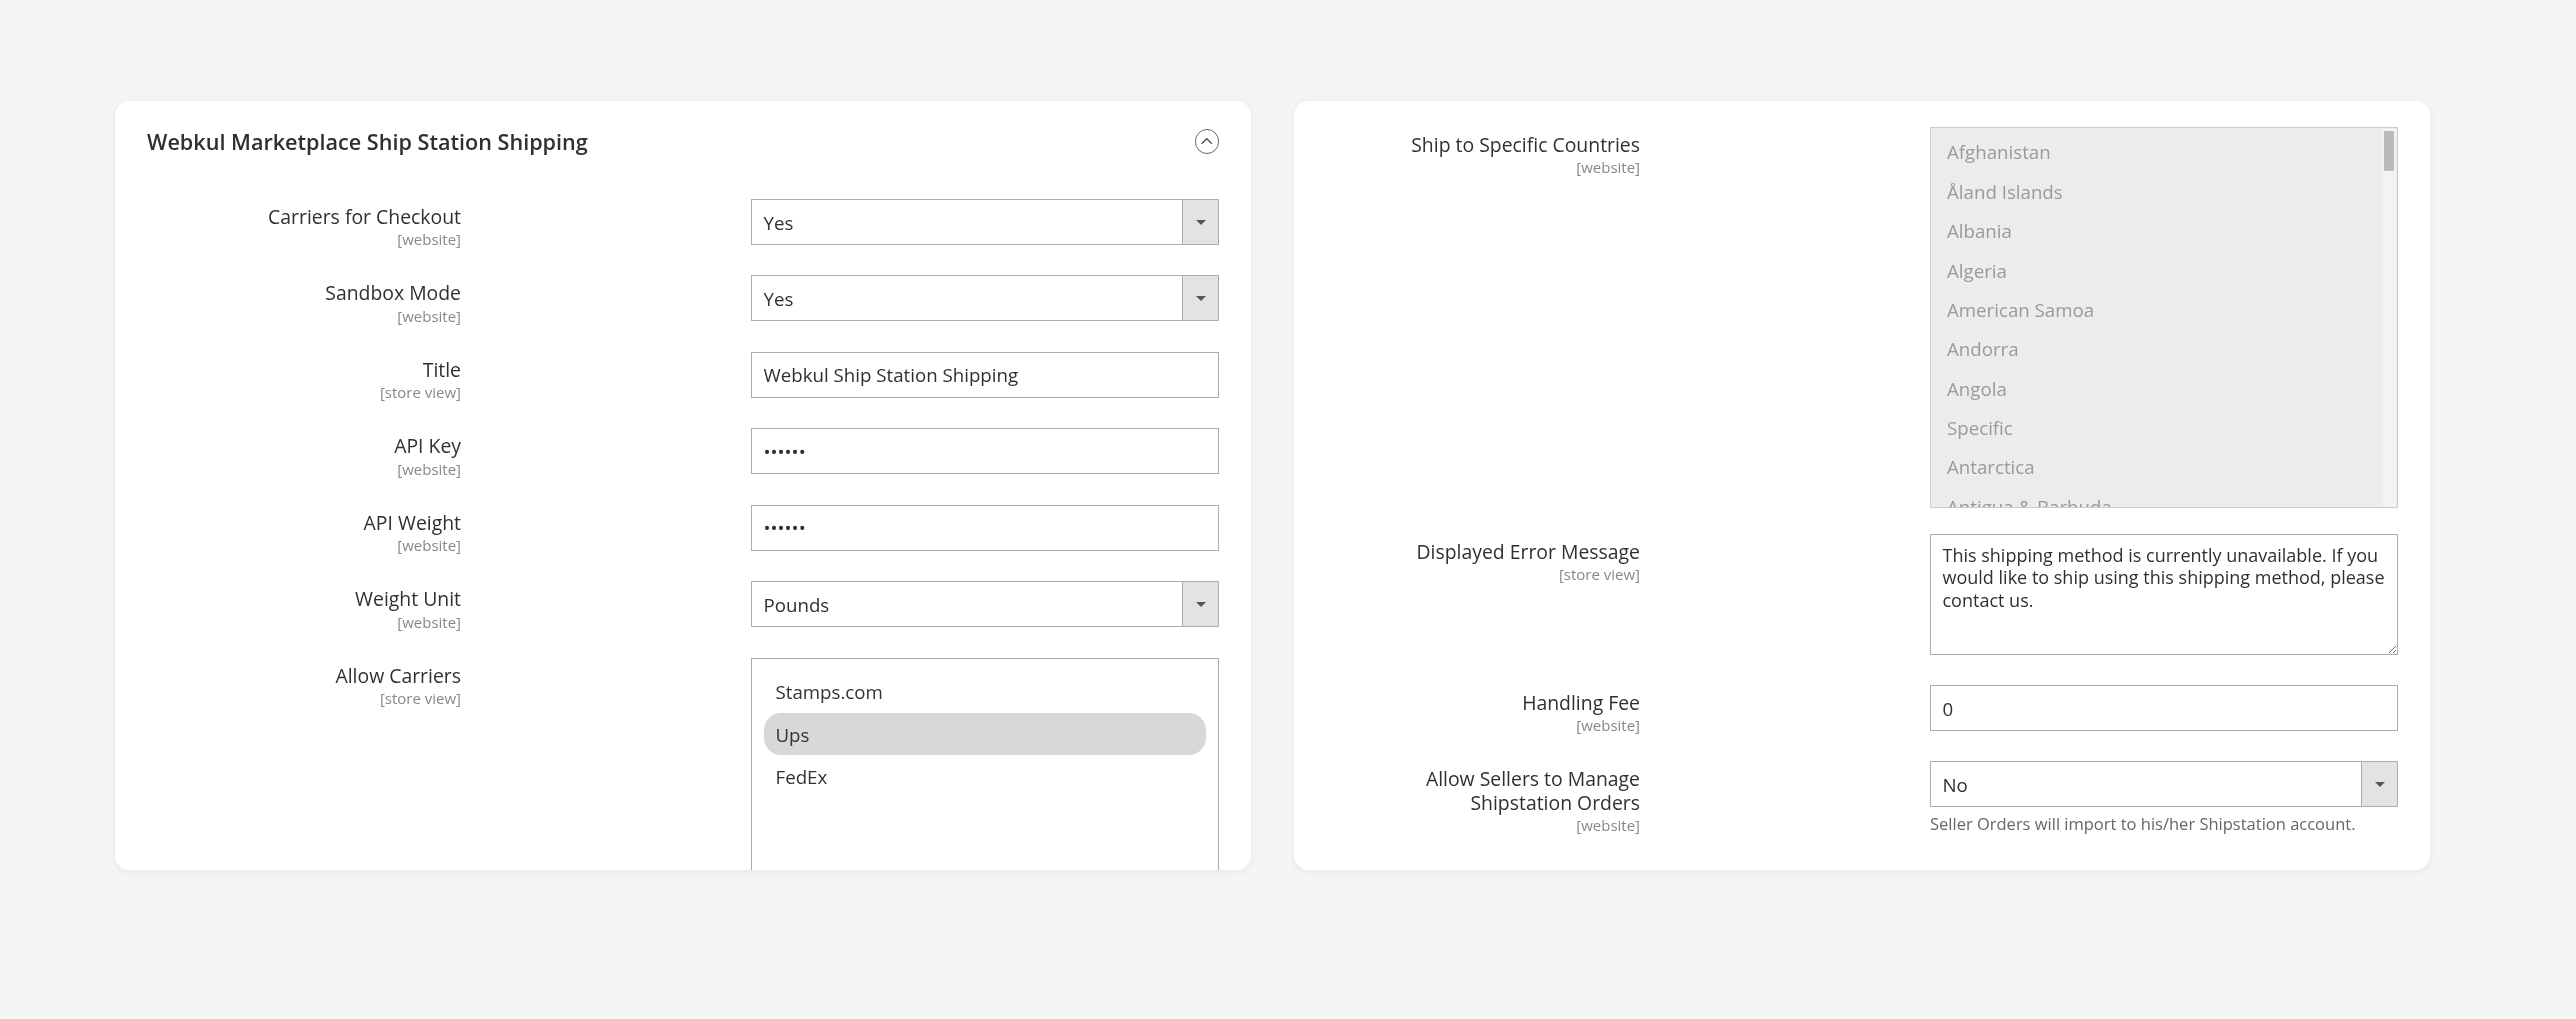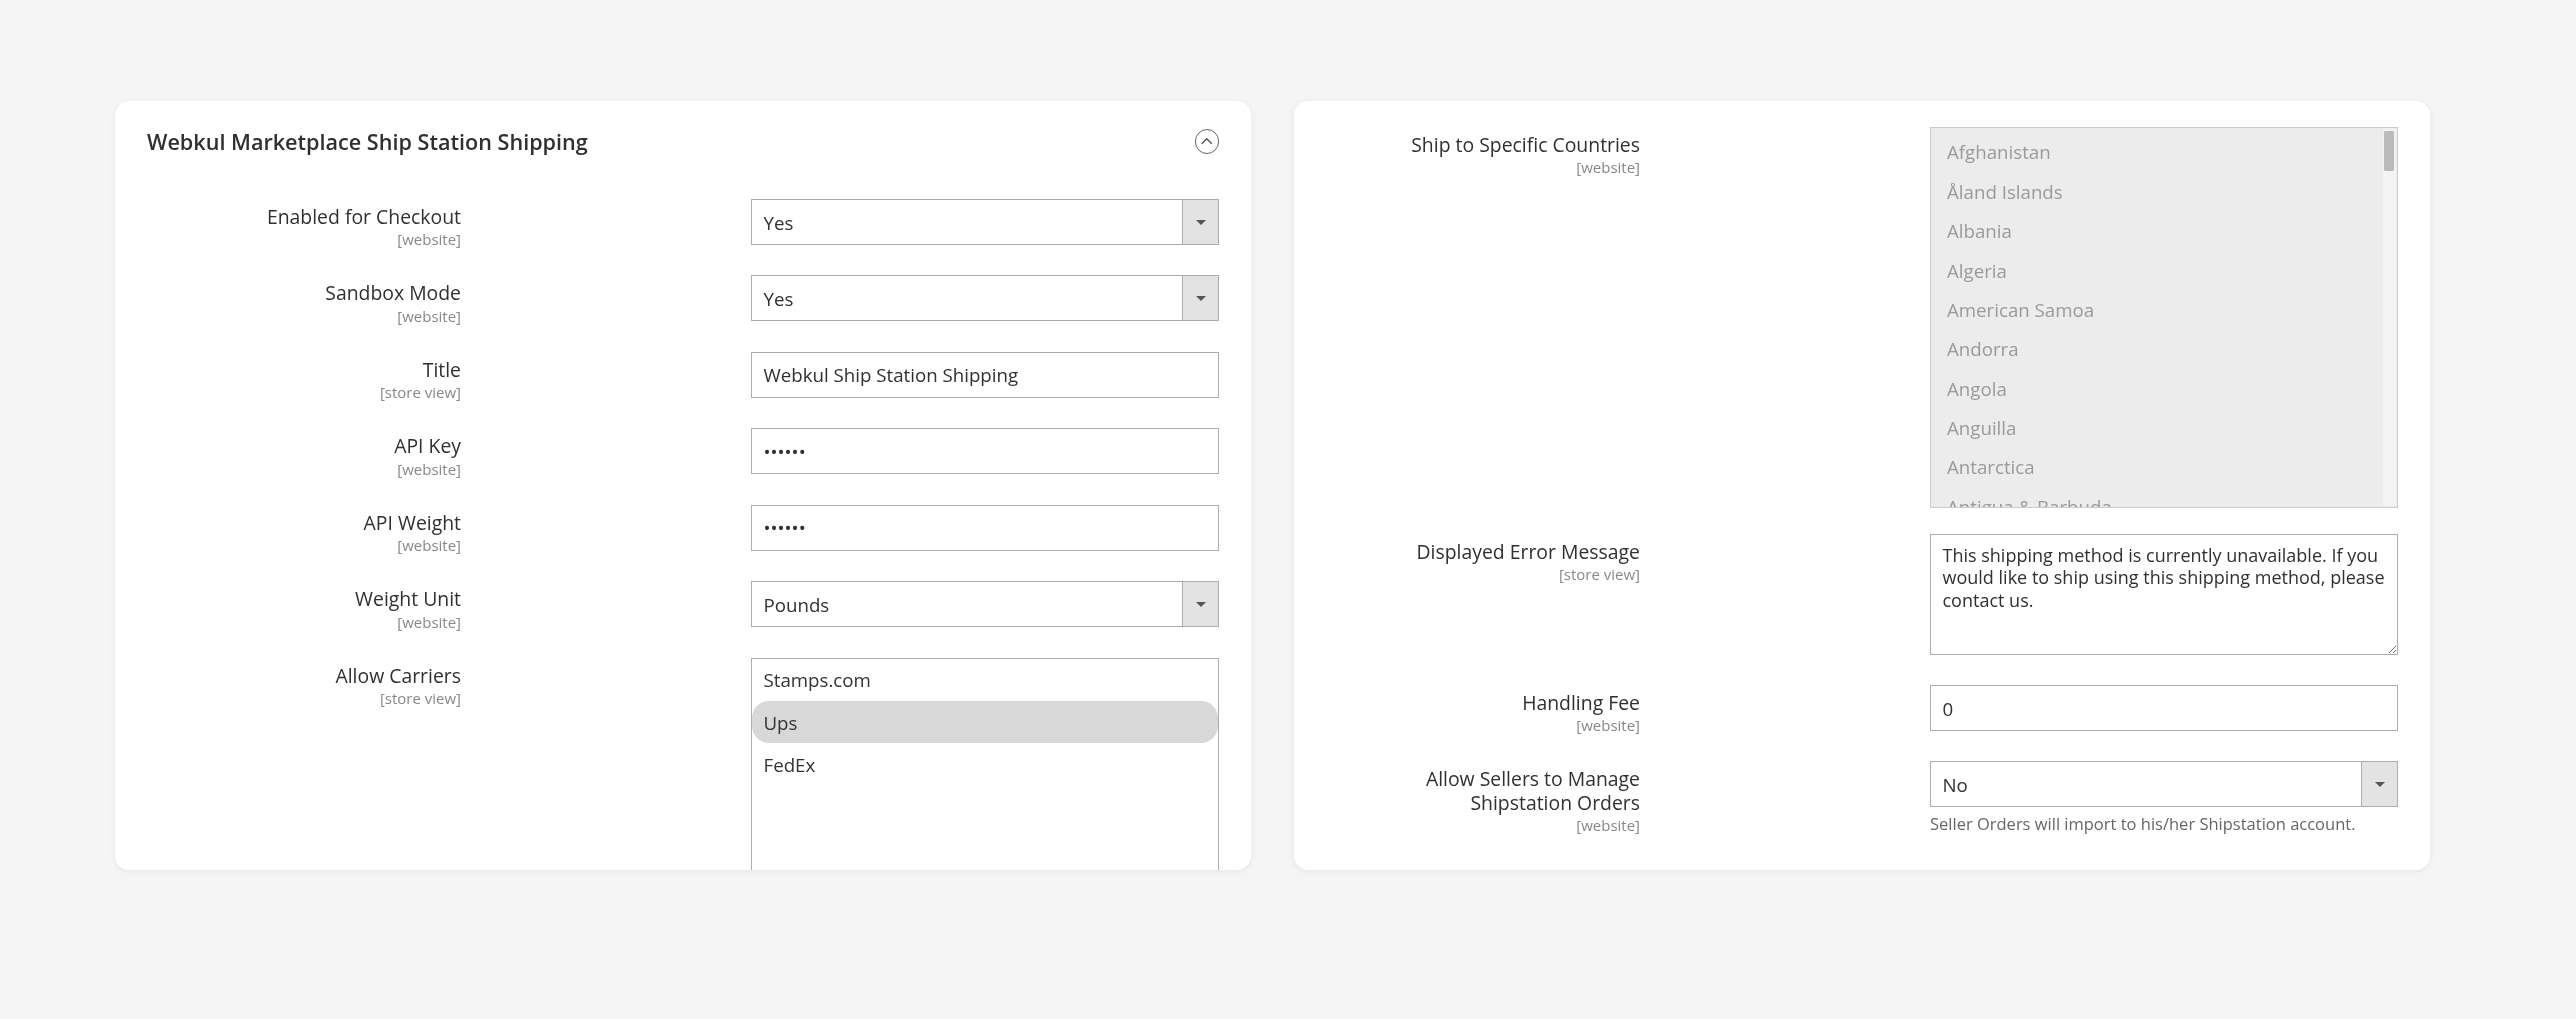--- a/index.html
+++ b/index.html
@@ -109,21 +109,21 @@
   .select-btn::after {
     content: "";
     border-left: 5px solid transparent;
     border-right: 5px solid transparent;
     border-top: 5.8px solid #555;
   }
   .multiselect {
     border: 0.7px solid #adadad;
     min-height: 230px;
     overflow-y: auto;
-    padding: 0;
+    padding: 12px;
   }
   .ms-option {
     padding: 8.6px 11.5px;
     font-size: 18.7px;
     color: #333;
     cursor: pointer;
   }
   .ms-option.selected {
     background: #d8d8d8;
     border-radius: 17px;
@@ -188,21 +188,21 @@
         <div class="card-title">Webkul Marketplace Ship Station Shipping</div>
         <div class="collapse-icon">
           <svg width="11.5" height="7.2" viewBox="0 0 16 10">
               <path d="M1 8 L8 1 L15 8" fill="none" stroke="#555" stroke-width="2"></path>
             </svg>
         </div>
       </div>
 
       <div class="form-row">
         <div class="label-col">
-          <span class="label-main">Enabled for Checkout</span>
+          <span class="label-main">Carriers for Checkout</span>
           <span class="label-scope">[website]</span>
         </div>
         <div class="field-col">
           <div class="select-wrap">
             <div class="select-value">Yes</div>
             <div class="select-btn"></div>
           </div>
         </div>
       </div>
 
@@ -288,21 +288,21 @@
         <div class="field-col">
           <div class="countries-box">
             <div class="countries-inner" id="countries-box">
                 <div class="country-opt">Afghanistan</div>
                 <div class="country-opt">Åland Islands</div>
                 <div class="country-opt">Albania</div>
                 <div class="country-opt">Algeria</div>
                 <div class="country-opt">American Samoa</div>
                 <div class="country-opt">Andorra</div>
                 <div class="country-opt">Angola</div>
-                <div class="country-opt">Anguilla</div>
+                <div class="country-opt">Specific</div>
                 <div class="country-opt">Antarctica</div>
                 <div class="country-opt">Antigua &amp; Barbuda</div>
               </div>
             <div class="scrollbar">
               <div class="scrollbar-thumb"></div>
             </div>
           </div>
         </div>
       </div>
 

